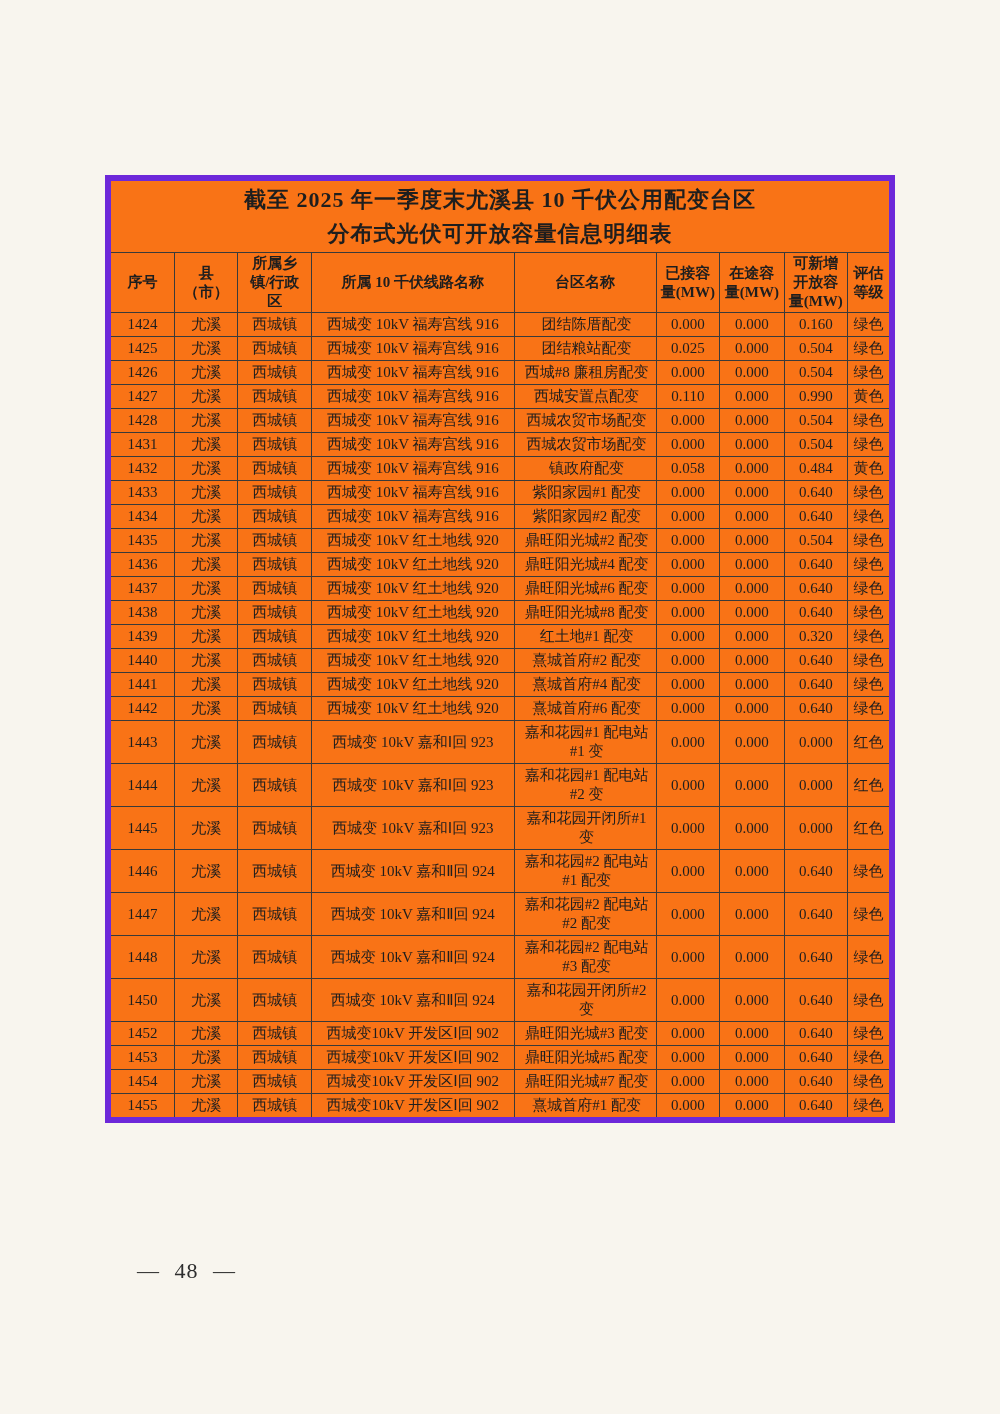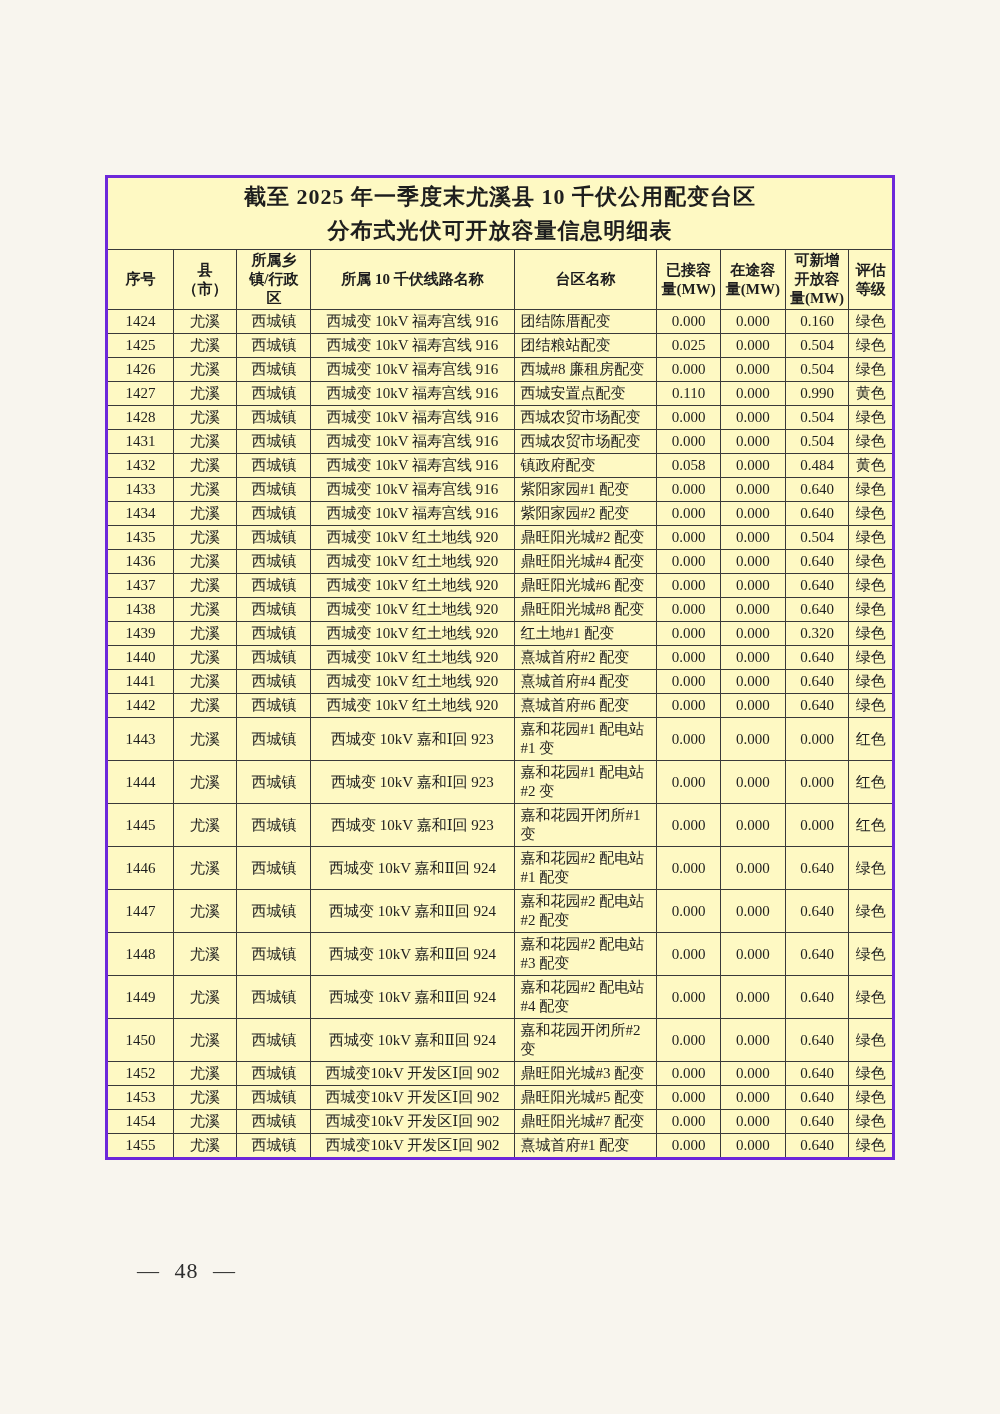--- a/index.html
+++ b/index.html
@@ -15,22 +15,22 @@
     color: #1e1e1e;
     overflow: hidden;
   }
   .doc-table {
     position: absolute;
     left: 105px;
     top: 175px;
     width: 790px;
     border-collapse: collapse;
     table-layout: fixed;
-    background: #fef9c3;
-    border: 3px solid #6d28d9;
+    background: #f97316;
+    border: 6px solid #6d28d9;
   }
   .doc-table th, .doc-table td {
     border: 1px solid #3a3a3a;
     overflow: hidden;
   }
   .col-0 { width: 66px; }
   .col-1 { width: 63px; }
   .col-2 { width: 73px; }
   .col-3 { width: 201px; }
   .col-4 { width: 141px; }
@@ -63,23 +63,24 @@
     font-size: 15px;
     line-height: 19px;
     text-align: center;
     vertical-align: middle;
     padding: 2px 2px;
     height: 19px;
   }
   .doc-table td.col-3 {
     padding-left: 2px;
     padding-right: 2px;
+    font-family: Liberation Serif, serif;
   }
   .doc-table td.col-4 {
-    text-align: left;
+    text-align: center;
     padding-left: 6px;
     padding-right: 3px;
   }
   .page-number {
     position: absolute;
     left: 137px;
     top: 1258px;
     font-size: 22px;
     color: #2e2e2e;
     word-spacing: 8px;
@@ -378,31 +379,20 @@
           <td class="col-1">尤溪</td>
           <td class="col-2">西城镇</td>
           <td class="col-3">西城变 10kV 嘉和Ⅱ回 924</td>
           <td class="col-4">嘉和花园#2 配电站#3 配变</td>
           <td class="col-5">0.000</td>
           <td class="col-6">0.000</td>
           <td class="col-7">0.640</td>
           <td class="col-8" style="color: rgb(30, 30, 30);">绿色</td>
         </tr>
         <tr>
-          <td class="col-0">1449</td>
-          <td class="col-1">尤溪</td>
-          <td class="col-2">西城镇</td>
-          <td class="col-3">西城变 10kV 嘉和Ⅱ回 924</td>
-          <td class="col-4">嘉和花园#2 配电站#4 配变</td>
-          <td class="col-5">0.000</td>
-          <td class="col-6">0.000</td>
-          <td class="col-7">0.640</td>
-          <td class="col-8" style="color: rgb(30, 30, 30);">绿色</td>
-        </tr>
-        <tr>
           <td class="col-0">1450</td>
           <td class="col-1">尤溪</td>
           <td class="col-2">西城镇</td>
           <td class="col-3">西城变 10kV 嘉和Ⅱ回 924</td>
           <td class="col-4">嘉和花园开闭所#2 变</td>
           <td class="col-5">0.000</td>
           <td class="col-6">0.000</td>
           <td class="col-7">0.640</td>
           <td class="col-8" style="color: rgb(30, 30, 30);">绿色</td>
         </tr>

